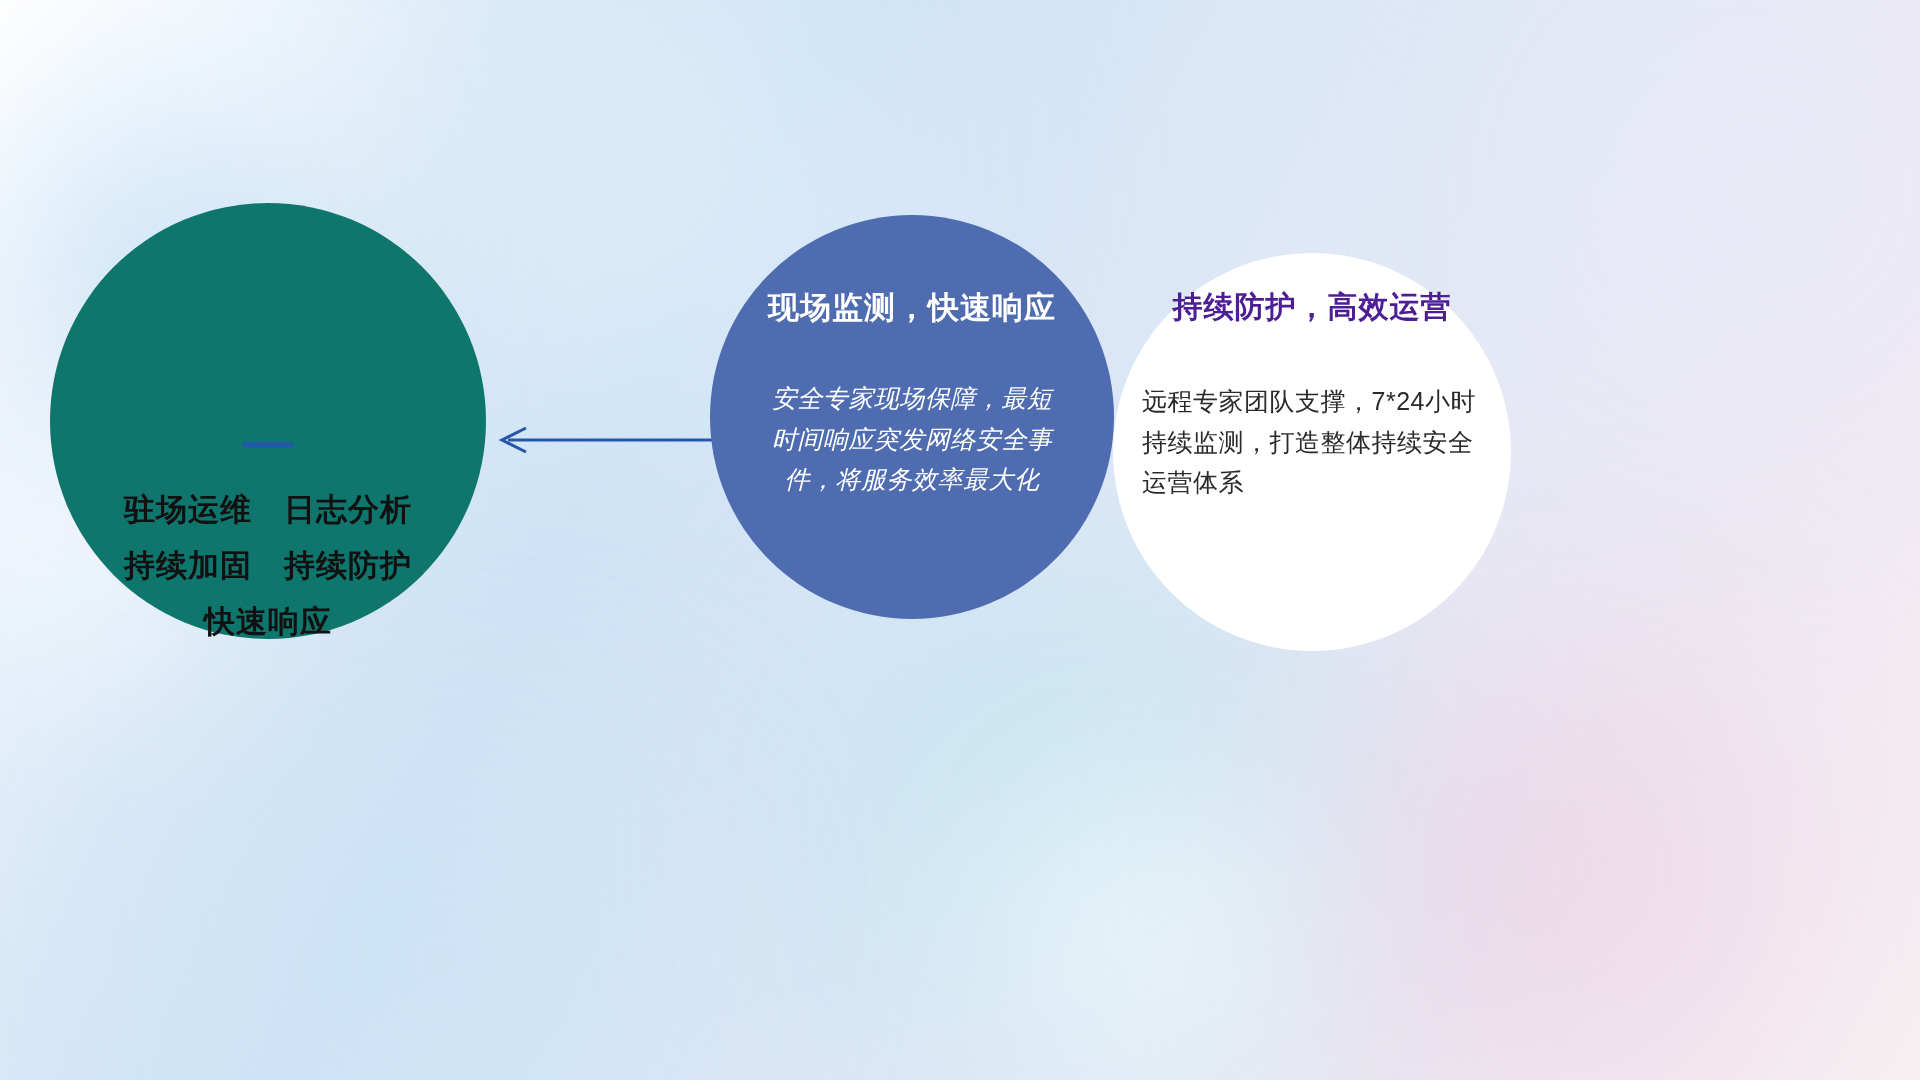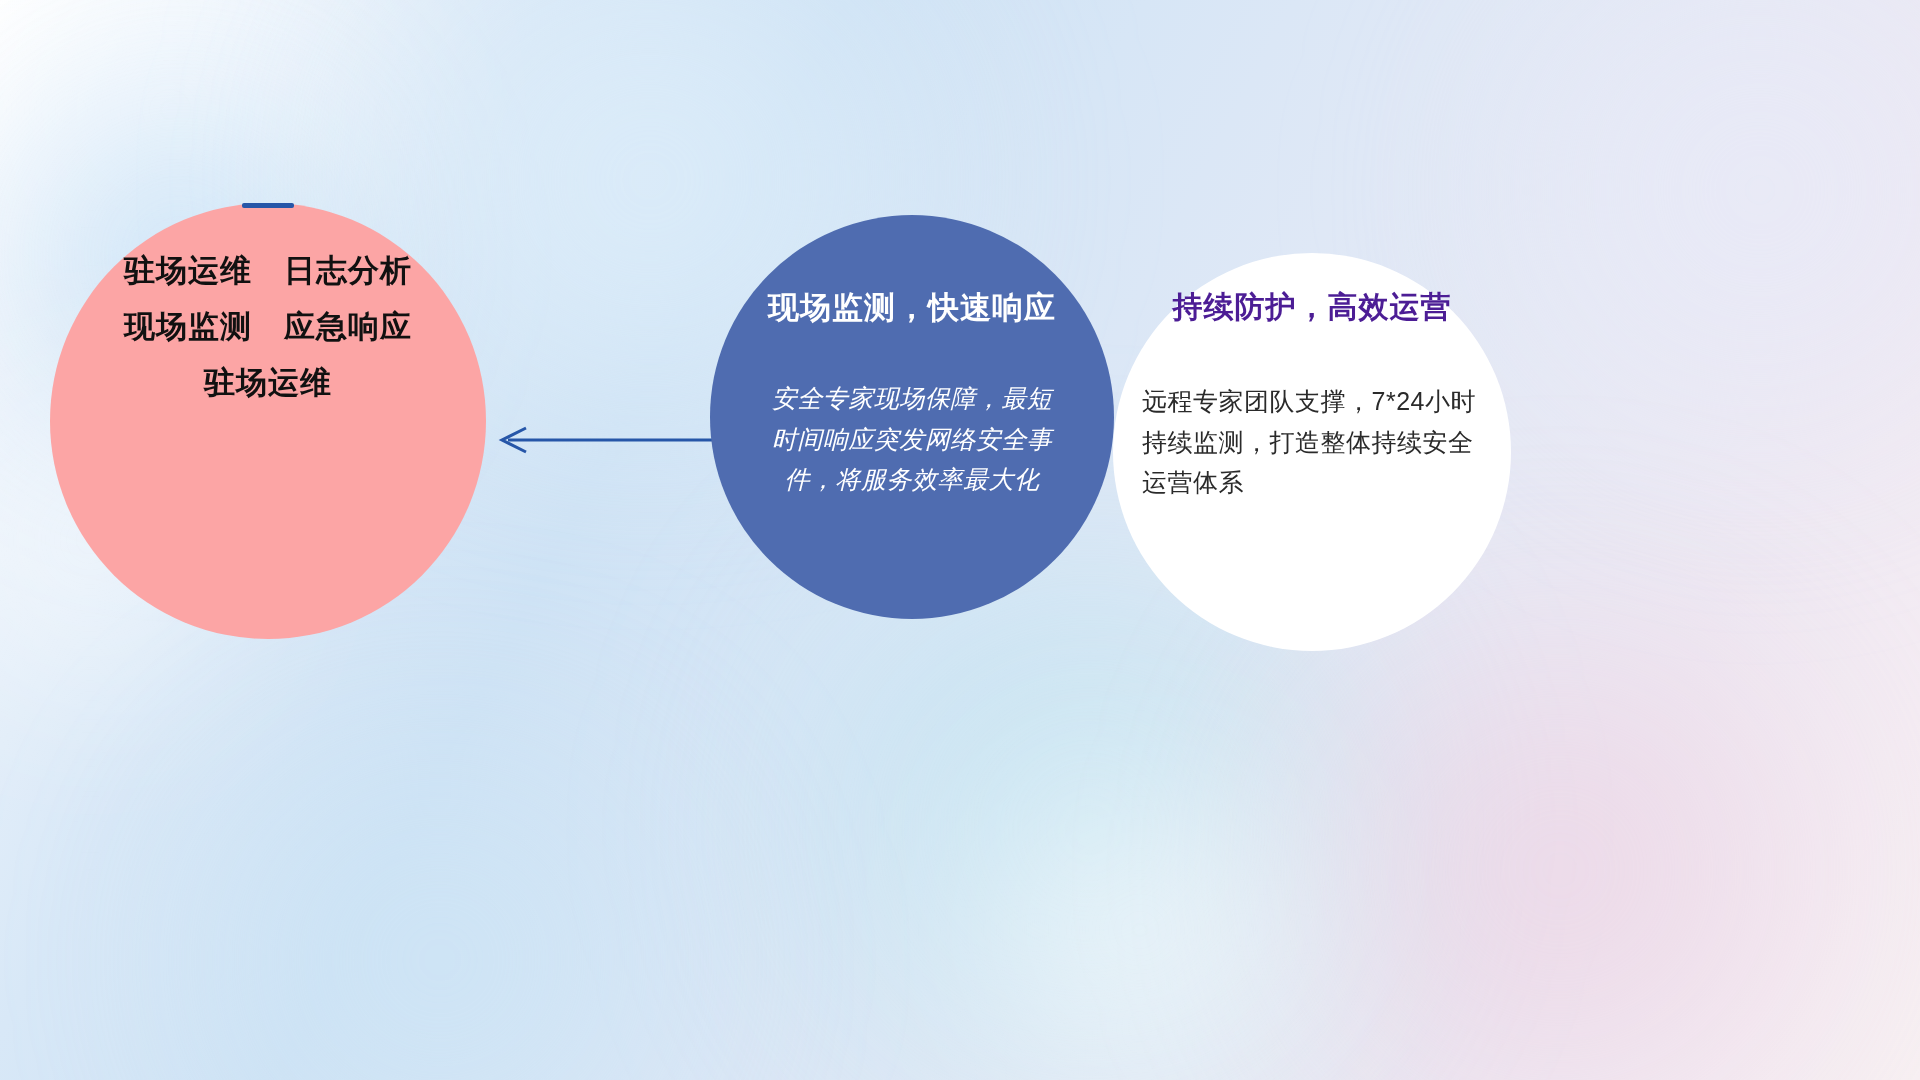--- a/index.html
+++ b/index.html
@@ -46,22 +46,22 @@
   .b9{left:-120px;top:330px;width:420px;height:420px;
       background:radial-gradient(circle at 50% 50%, rgba(255,255,255,.75), rgba(255,255,255,0) 70%);}
 
   
   .connector{position:absolute;left:480px;top:400px;width:320px;height:80px;}
 
   
   .circle{position:absolute;border-radius:50%;box-sizing:border-box;
           display:flex;flex-direction:column;align-items:center;}
   .circle-left{
-    left:50px;top:203px;width:436px;height:436px;background:#fca5a5;
-    justify-content:flex-start;
+    left:50px;top:203px;width:436px;height:436px;background:#0f766e;
+    justify-content:flex-end;
   }
   .circle-mid{
     left:710px;top:215px;width:404px;height:404px;background:#4f6cb0;
     z-index:2;
   }
   .circle-right{
     left:1113px;top:253px;width:398px;height:398px;background:#ffffff;
     z-index:3;
   }
 
@@ -109,22 +109,22 @@
 
   <svg class="connector" viewBox="0 0 320 80">
     <line x1="320" y1="40" x2="28" y2="40" stroke="#2656a8" stroke-width="3"></line>
     <polyline points="46,28 22,40 46,52" fill="none" stroke="#2656a8" stroke-width="3"></polyline>
   </svg>
 
   <div class="circle circle-left">
     <div class="divider"></div>
     <div class="left-lines">
       <div class="left-line">驻场运维　日志分析</div>
-      <div class="left-line">现场监测　应急响应</div>
-      <div class="left-line">驻场运维</div>
+      <div class="left-line">持续加固　持续防护</div>
+      <div class="left-line">快速响应</div>
     </div>
   </div>
 
   <div class="circle circle-mid">
     <div class="mid-title">现场监测，快速响应</div>
     <div class="mid-body">安全专家现场保障，最短时间响应突发网络安全事件，将服务效率最大化</div>
   </div>
 
   <div class="circle circle-right">
     <div class="right-title">持续防护，高效运营</div>

